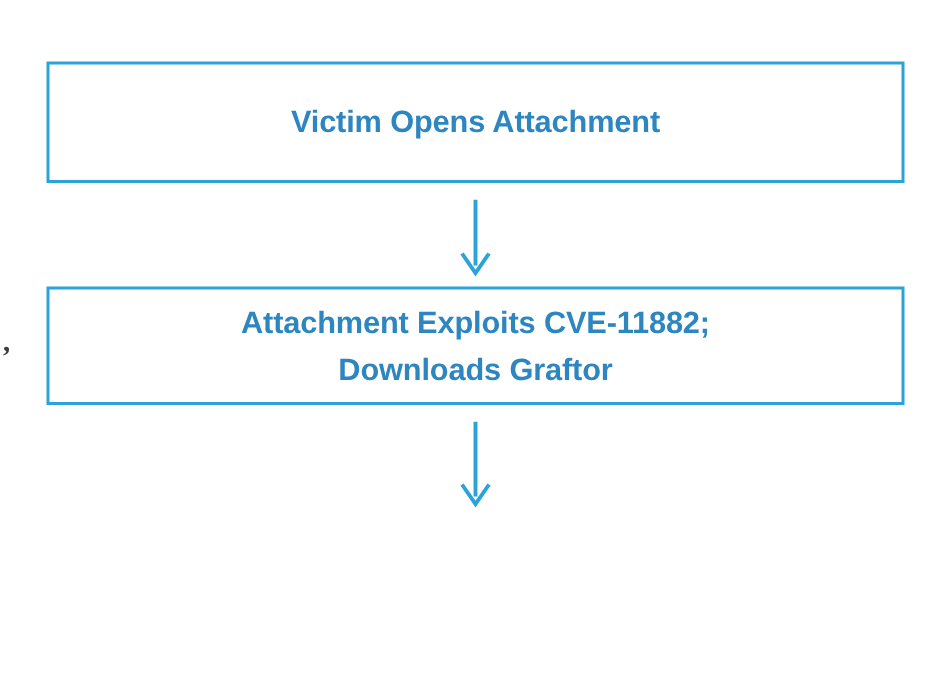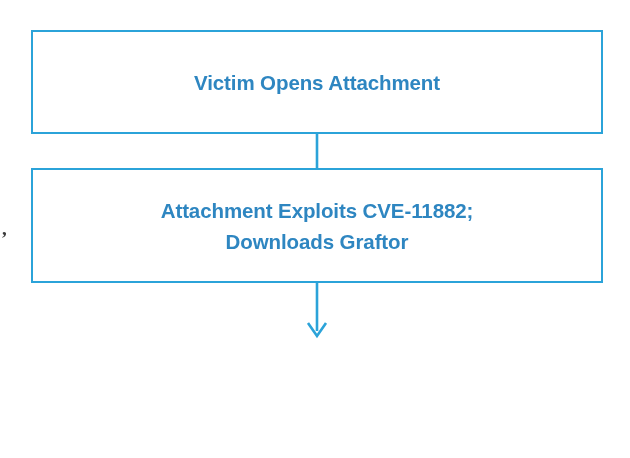--- a/index.html
+++ b/index.html
@@ -36,22 +36,22 @@
     color: #2E86C1;
     font-family: "Liberation Sans", sans-serif;
     font-weight: bold;
     font-size: 20.5px;
     line-height: 31px;
     letter-spacing: -0.1px;
     white-space: pre-line;
     padding: 0 10px;
   }
 
-  #box-1 { top: 30px;  height: 104px; }
-  #box-2 { top: 168px; height: 115px; }
+  #box-1 { top: 41px;  height: 81px; }
+  #box-2 { top: 191px; height: 79px; }
   #box-3 { top: 340px; height: 97px; }
 
   
   .connector {
     position: absolute;
     left: 298px;
     width: 38px;
   }
   #connector-1 { top: 133px; height: 53px; }
   #connector-2 { top: 281px; height: 59px; }

